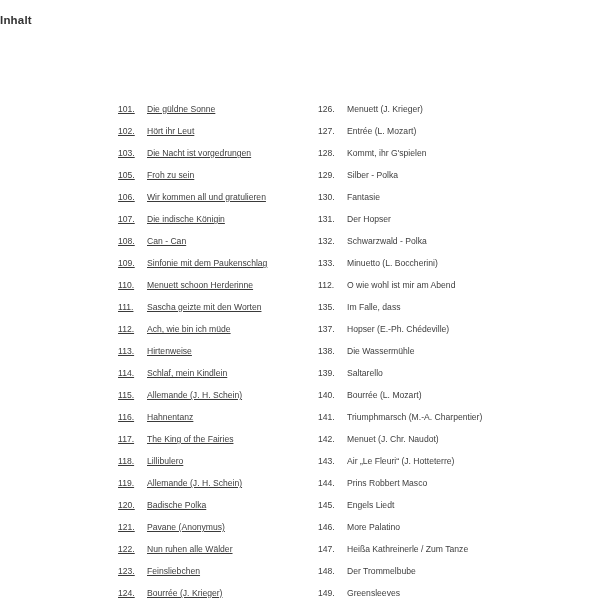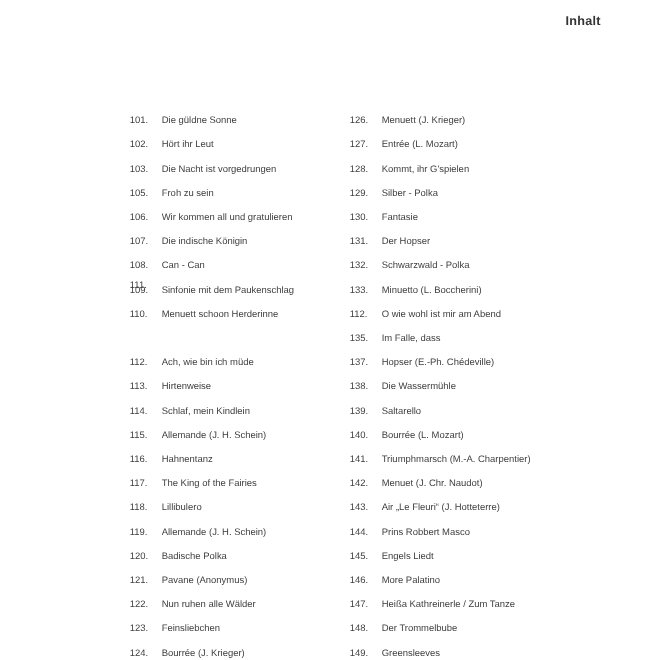--- a/index.html
+++ b/index.html
@@ -18,21 +18,21 @@
     position: relative;
     width: 600px;
     height: 600px;
     background: #ffffff;
   }
   .page-title {
     position: absolute;
     top: 14px;
     left: 0;
     width: 546px;
-    text-align: right;
+    text-align: left;
     font-size: 11.5px;
     font-weight: bold;
     color: #333333;
     letter-spacing: 0.2px;
   }
   .columns {
     position: absolute;
     top: 50px;
     left: 0;
     width: 600px;
@@ -40,20 +40,21 @@
     flex-direction: row;
     align-items: flex-start;
   }
   .toc-column {
     display: flex;
     flex-direction: column;
   }
   .toc-column.left {
     margin-left: 118px;
     width: 200px;
+    text-decoration: underline;
   }
   .toc-column.right {
     margin-left: 0px;
     width: 250px;
   }
   .toc-entry {
     display: flex;
     flex-direction: row;
     align-items: baseline;
     height: 22px;
@@ -127,20 +128,21 @@
     <span class="toc-label">Sinfonie mit dem Paukenschlag</span>
   </div>
 
   <div class="toc-entry">
     <span class="toc-num">110.</span>
     <span class="toc-label">Menuett schoon Herderinne</span>
   </div>
 
   <div class="toc-entry">
     <span class="toc-num">111.</span>
+    <span class="toc-label">Sascha geizte mit den Worten</span>
   </div>
 
   <div class="toc-entry">
     <span class="toc-num">112.</span>
     <span class="toc-label">Ach, wie bin ich müde</span>
   </div>
 
   <div class="toc-entry">
     <span class="toc-num">113.</span>
     <span class="toc-label">Hirtenweise</span>

